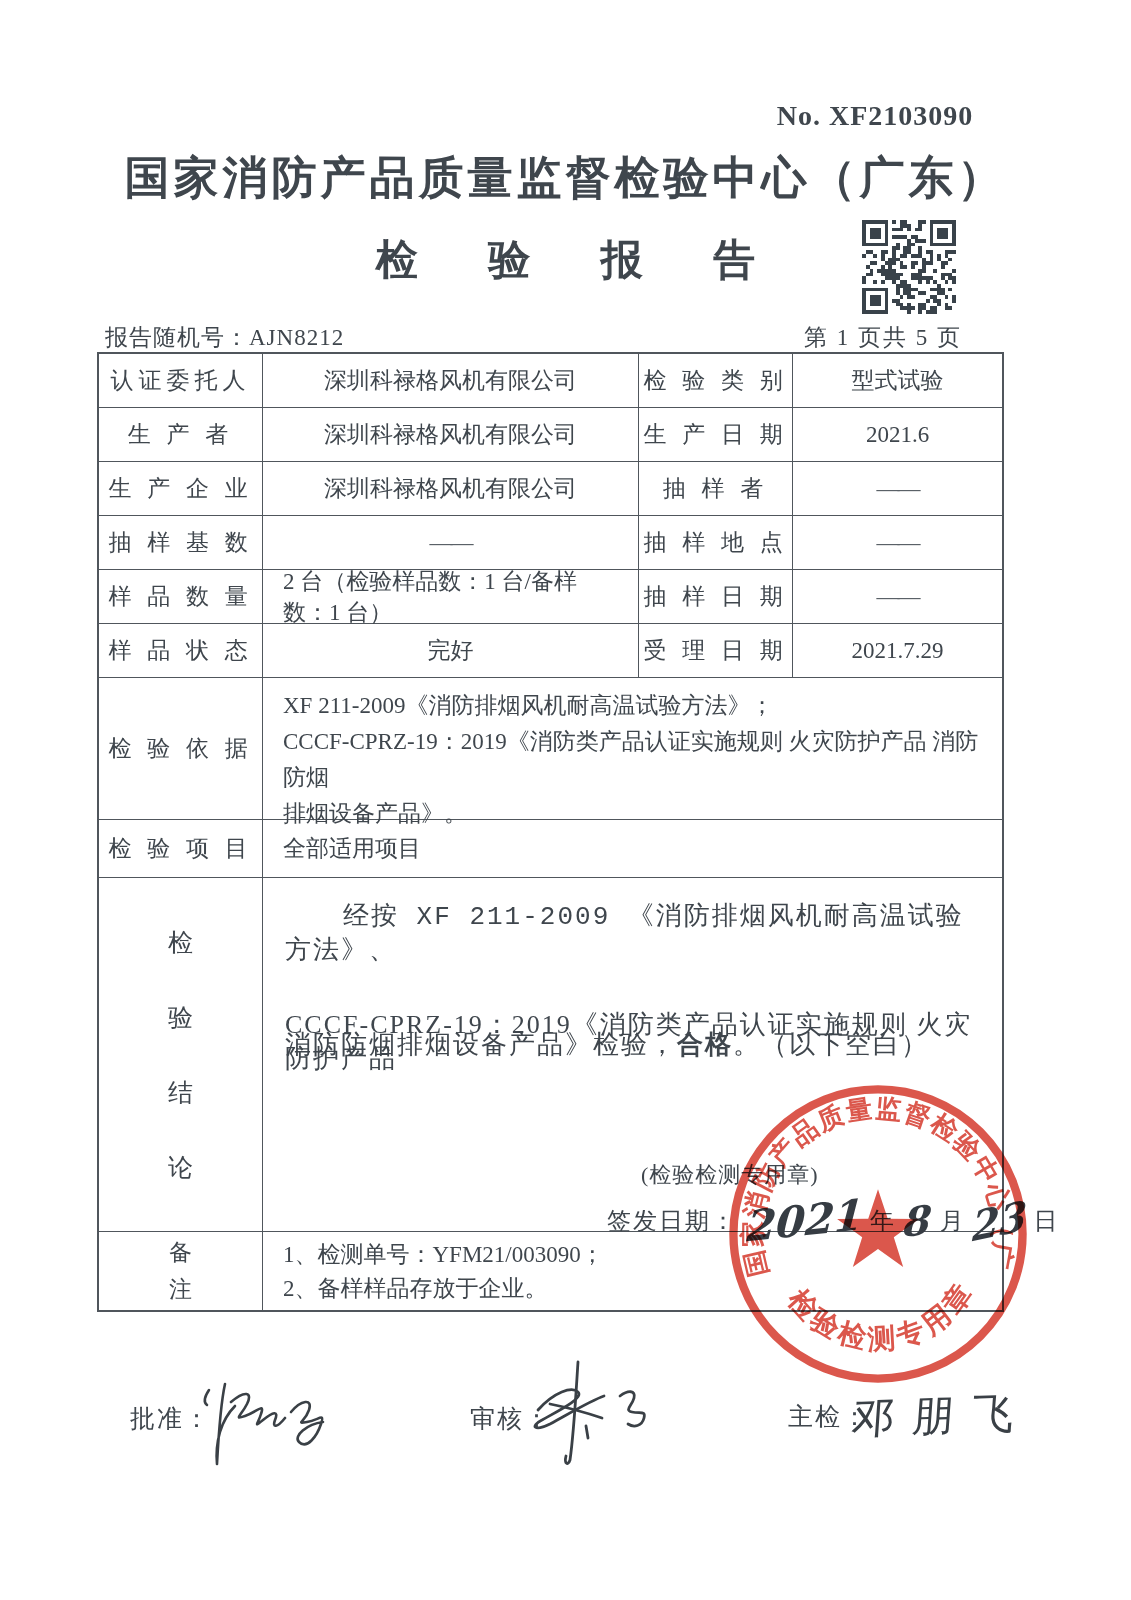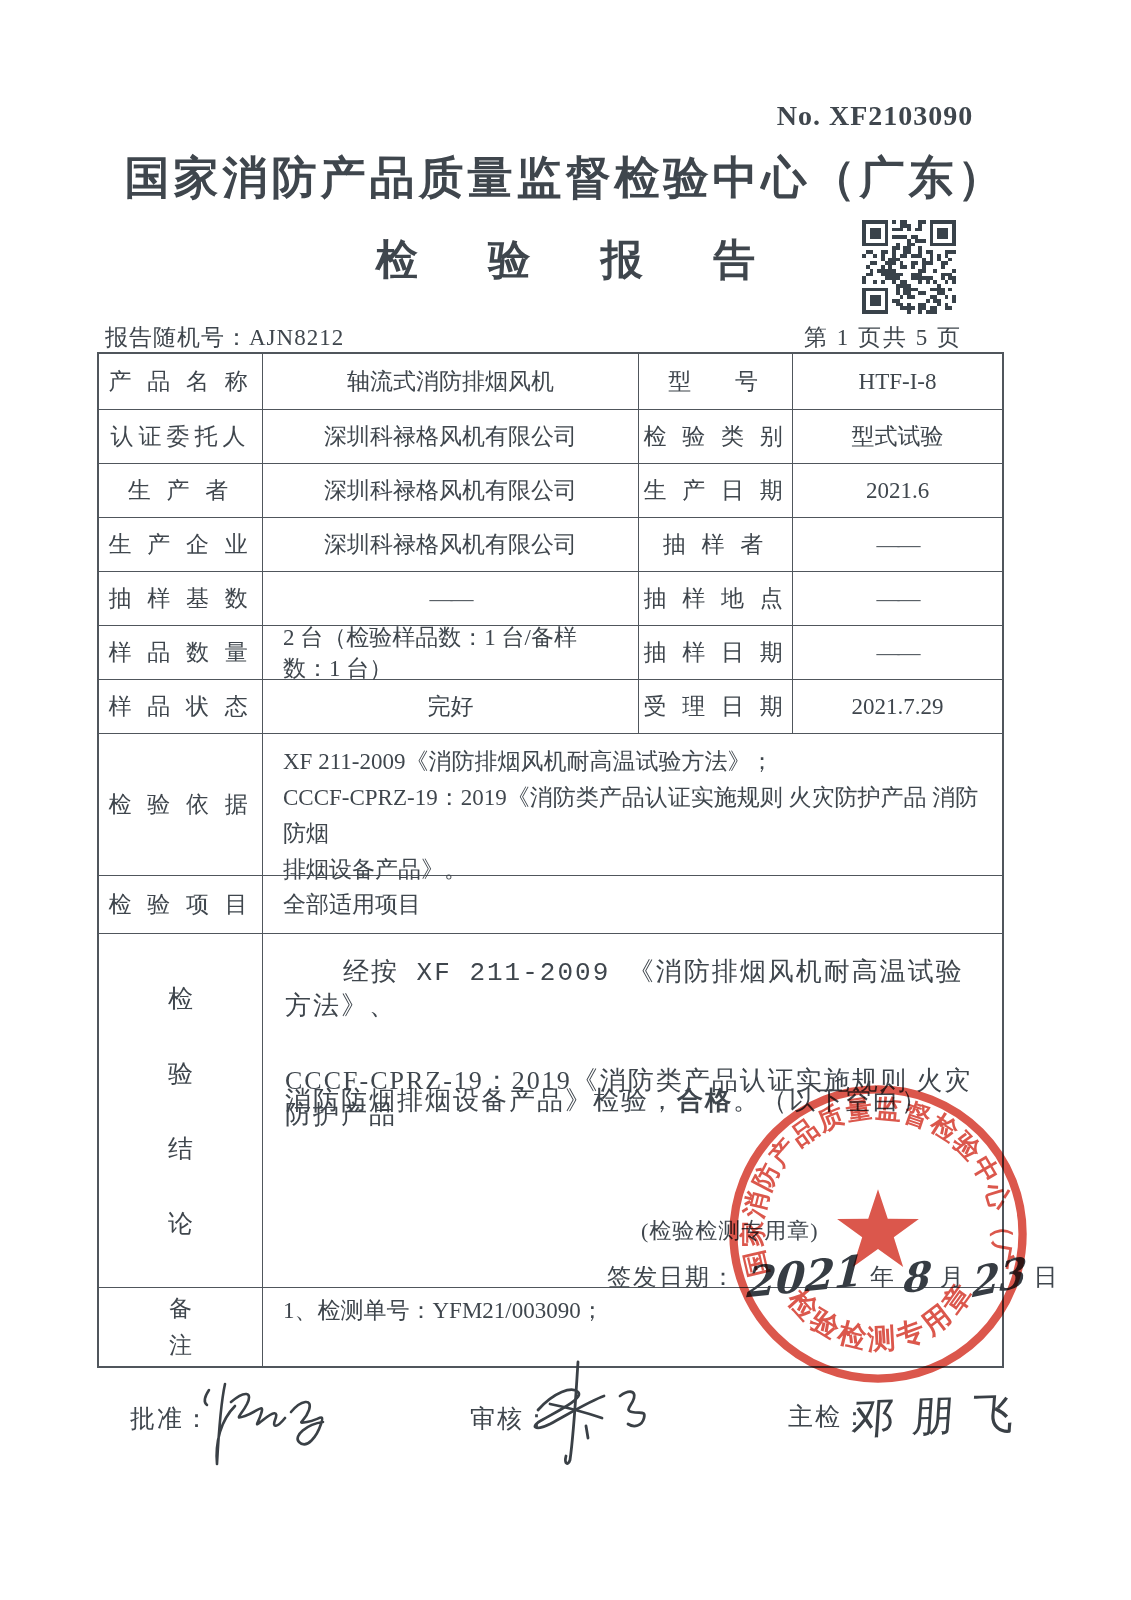--- a/index.html
+++ b/index.html
@@ -360,26 +360,20 @@
       <rect x="19" y="24" width="1" height="1" fill="#39424a"></rect>
     </svg>
 
   <div class="abs random-line">
     <span>报告随机号：</span><span>AJN8212</span>
   </div>
   <div class="abs page-info">第 1 页共 5 页</div>
 
   <div class="abs tbl">
 
-    <div class="trow" style="height:56px">
-      <div class="cell c1 lab">产 品 名 称</div>
-      <div class="cell c2">轴流式消防排烟风机</div>
-      <div class="cell c3 lab">型　 号</div>
-      <div class="cell c4 last">HTF-I-8</div>
-    </div>
 
     <div class="trow" style="height:54px">
       <div class="cell c1 lab">认证委托人</div>
       <div class="cell c2">深圳科禄格风机有限公司</div>
       <div class="cell c3 lab">检 验 类 别</div>
       <div class="cell c4 last">型式试验</div>
     </div>
 
     <div class="trow" style="height:54px">
       <div class="cell c1 lab">生 产 者</div>
@@ -456,20 +450,21 @@
       </div>
     </div>
 
     <div class="trow last" style="height:78px">
       <div class="cell c1 vlabel2">
         <span>备</span>
         <span>注</span>
       </div>
       <div class="cell cw last multiline" style="line-height:34px;padding-top:6px">
         <div>1、检测单号：YFM21/003090；</div>
+        <div>2、备样样品存放于企业。</div>
       </div>
     </div>
   </div>
 
   <svg class="abs stamp" viewBox="0 0 300 300">
     <defs>
       <path id="arcTop" d="M 44.8,188.3 A 112,112 0 1 1 255.2,188.3" fill="none"></path>
       <path id="arcBottom" d="M 60,208 A 104,104 0 0 0 240,208" fill="none"></path>
     </defs>
     <circle cx="150" cy="150" r="139" fill="none" stroke="#d8483c" stroke-width="8"></circle>

